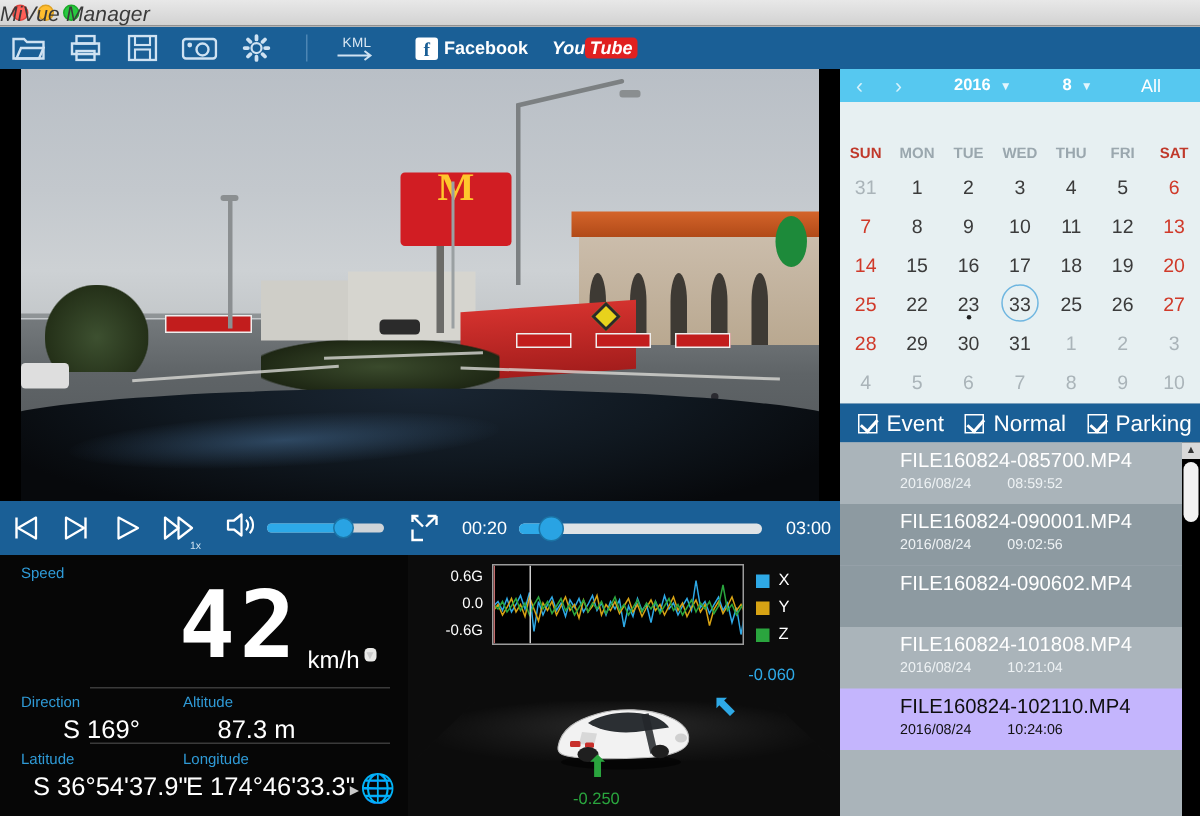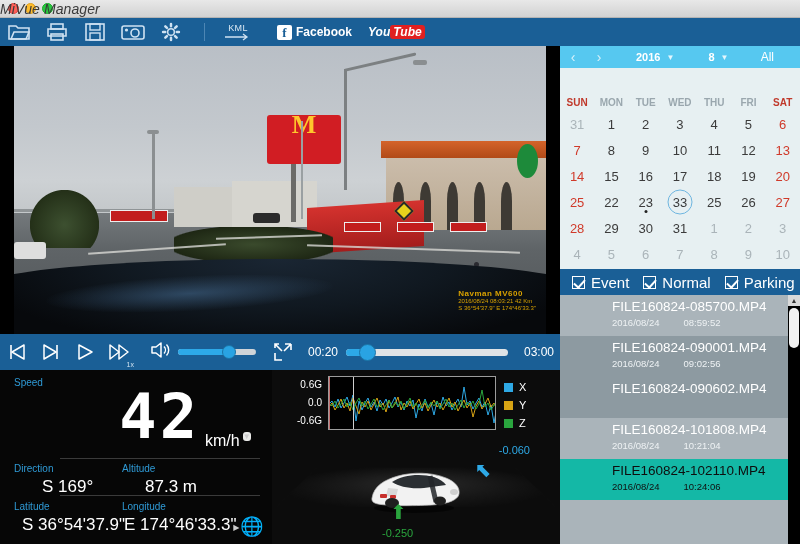--- a/index.html
+++ b/index.html
@@ -211,24 +211,24 @@
     width:3px;height:3px;background:#222;border-radius:50%;}
   .filters{height:26px;background:#1a5f96;display:flex;align-items:center;color:#fff;font-size:15px;}
   .filt{display:flex;align-items:center;gap:6px;cursor:pointer;}
   .filt:nth-child(1){margin-left:12px;}
   .filt:nth-child(2){margin-left:14px;}
   .filt:nth-child(3){margin-left:14px;}
   .cbox{width:13px;height:13px;border:1px solid #fff;position:relative;}
   .cbox::after{content:"";position:absolute;left:3px;top:0px;width:5px;height:9px;
     border:solid #fff;border-width:0 2px 2px 0;transform:rotate(42deg);}
   .filelist{position:relative;height:286px;background:#aab4ba;overflow:hidden;}
-  .frow{height:41px;position:relative;padding:4px 0 0 52px;cursor:pointer;}
+  .frow{height:41px;position:relative;padding:4px 0 0 40px;cursor:pointer;}
   .frow.alt{background:#8d9aa1;}
   .frow.even{background:#aab4ba;}
-  .frow.sel{background:#14b8a6;}
+  .frow.sel{background:#c4b5fd;}
   .fname{font-size:13.5px;color:#fff;}
   .frow.sel .fname{color:#0e0e0e;}
   .fmeta{font-size:9.5px;color:#eef2f4;margin-top:3px;}
   .frow.sel .fmeta{color:#101010;}
   .fmeta .tm{margin-left:24px;}
   .spk{position:absolute;left:8px;top:11px;color:#fff;}
   .scrollbar{position:absolute;right:0;top:0;width:12px;height:286px;background:#000;}
   .sb-up,.sb-dn{width:12px;height:11px;background:#d9d9d9;color:#333;font-size:7px;
     text-align:center;line-height:11px;cursor:pointer;}
   .sb-thumb{position:absolute;left:1px;top:13px;width:10px;height:40px;
@@ -341,25 +341,20 @@
       <div class="lane l5"></div>
       <div class="lane l6"></div>
       <div class="car carA"></div>
       <div class="car carB"></div>
       <div class="car carC"></div>
       <div class="car carD"></div>
       <div class="ped-head"></div>
       <div class="pedestrian"></div>
       <div class="dashboard"></div>
       <div class="dash-reflect"></div>
-      <div class="wmark">
-        <div class="wm1">Navman MV600</div>
-        <div class="wm2">2016/08/24 08:03:21  42 Km</div>
-        <div class="wm3">S 36°54'37.9"  E 174°46'33.3"</div>
-      </div>
     </div>
   </div>
 
   <div class="transport">
     <div class="t-btn">
       <svg width="20" height="20" viewBox="0 0 20 20">
           <path d="M17 3L5 10l12 7z" fill="none" stroke="#fff" stroke-width="1.5" stroke-linejoin="round"></path>
           <path d="M4 3v14" stroke="#fff" stroke-width="1.6"></path>
         </svg>
     </div>

